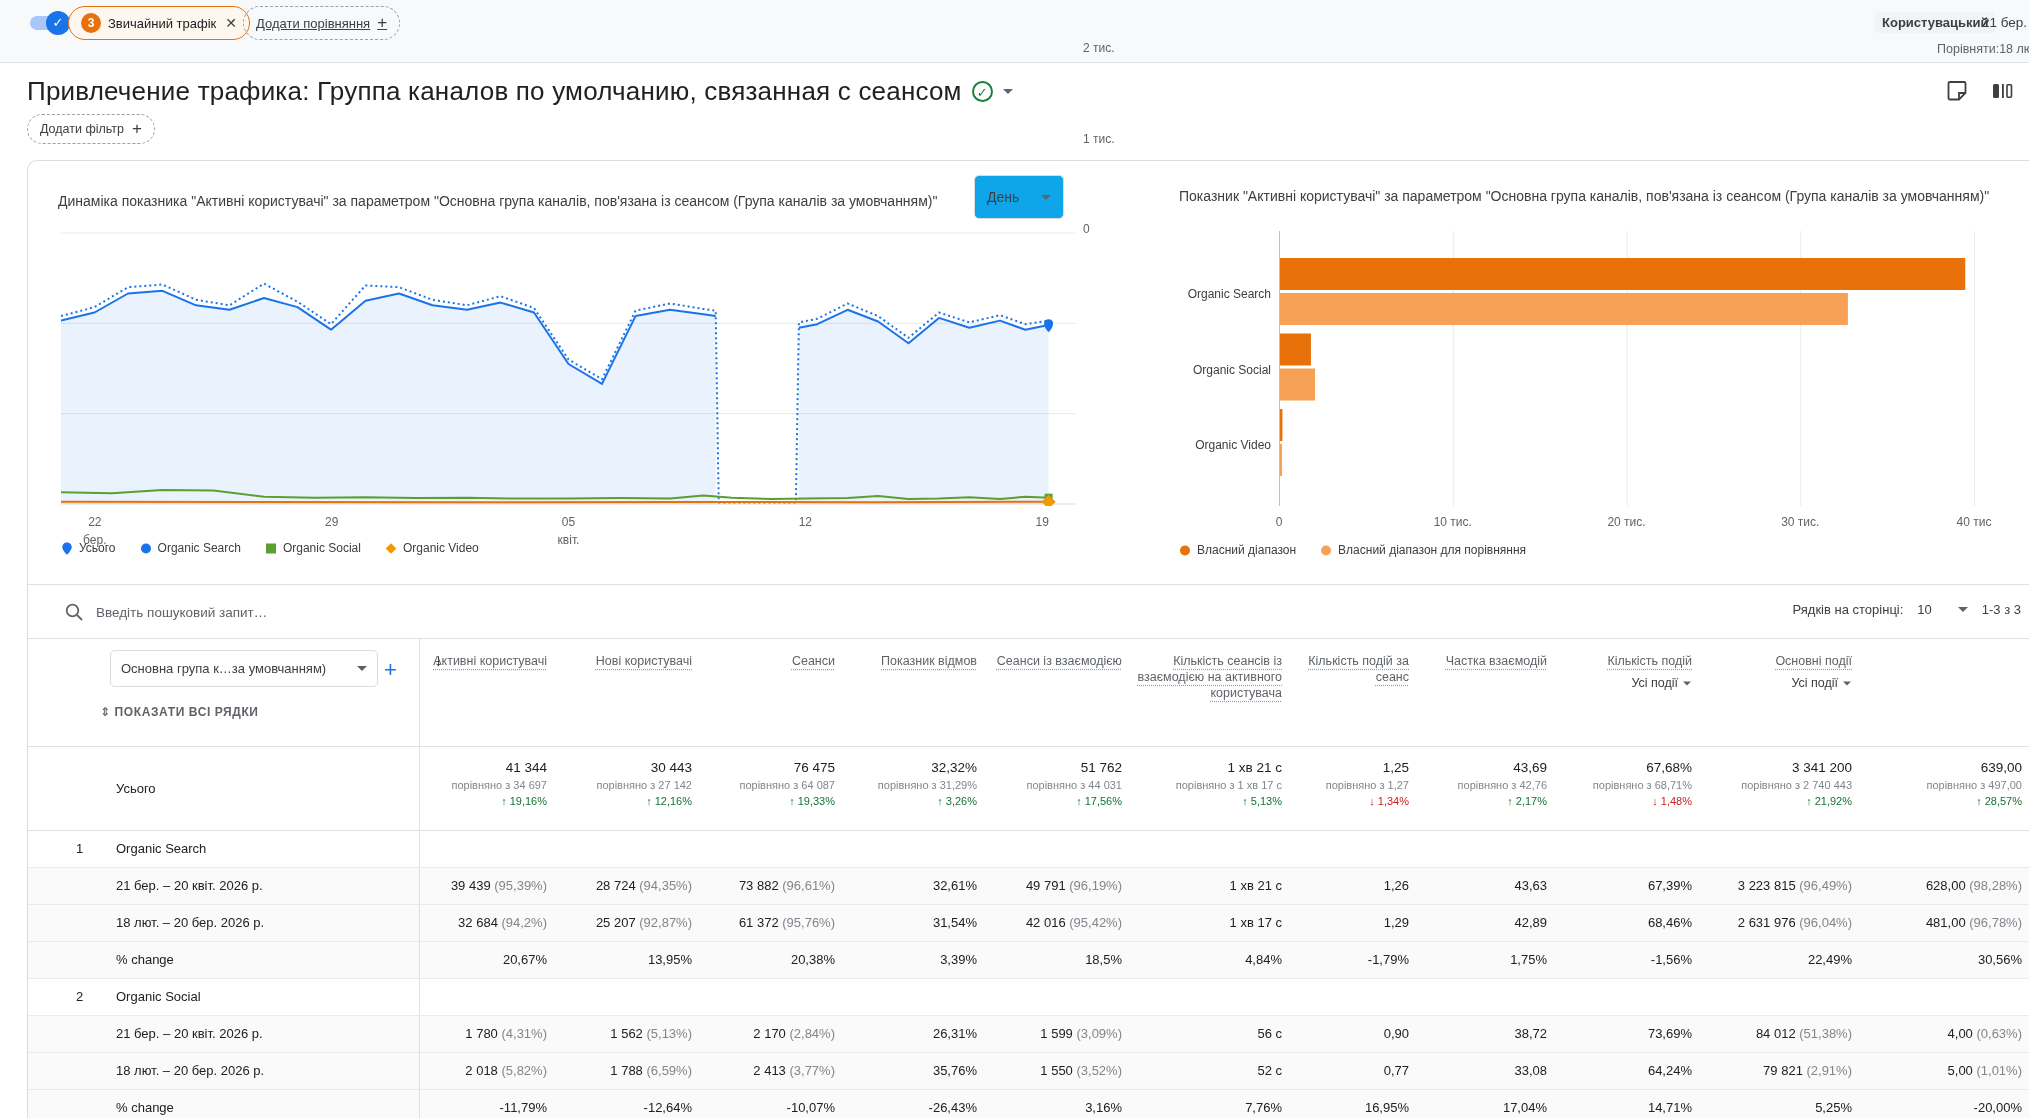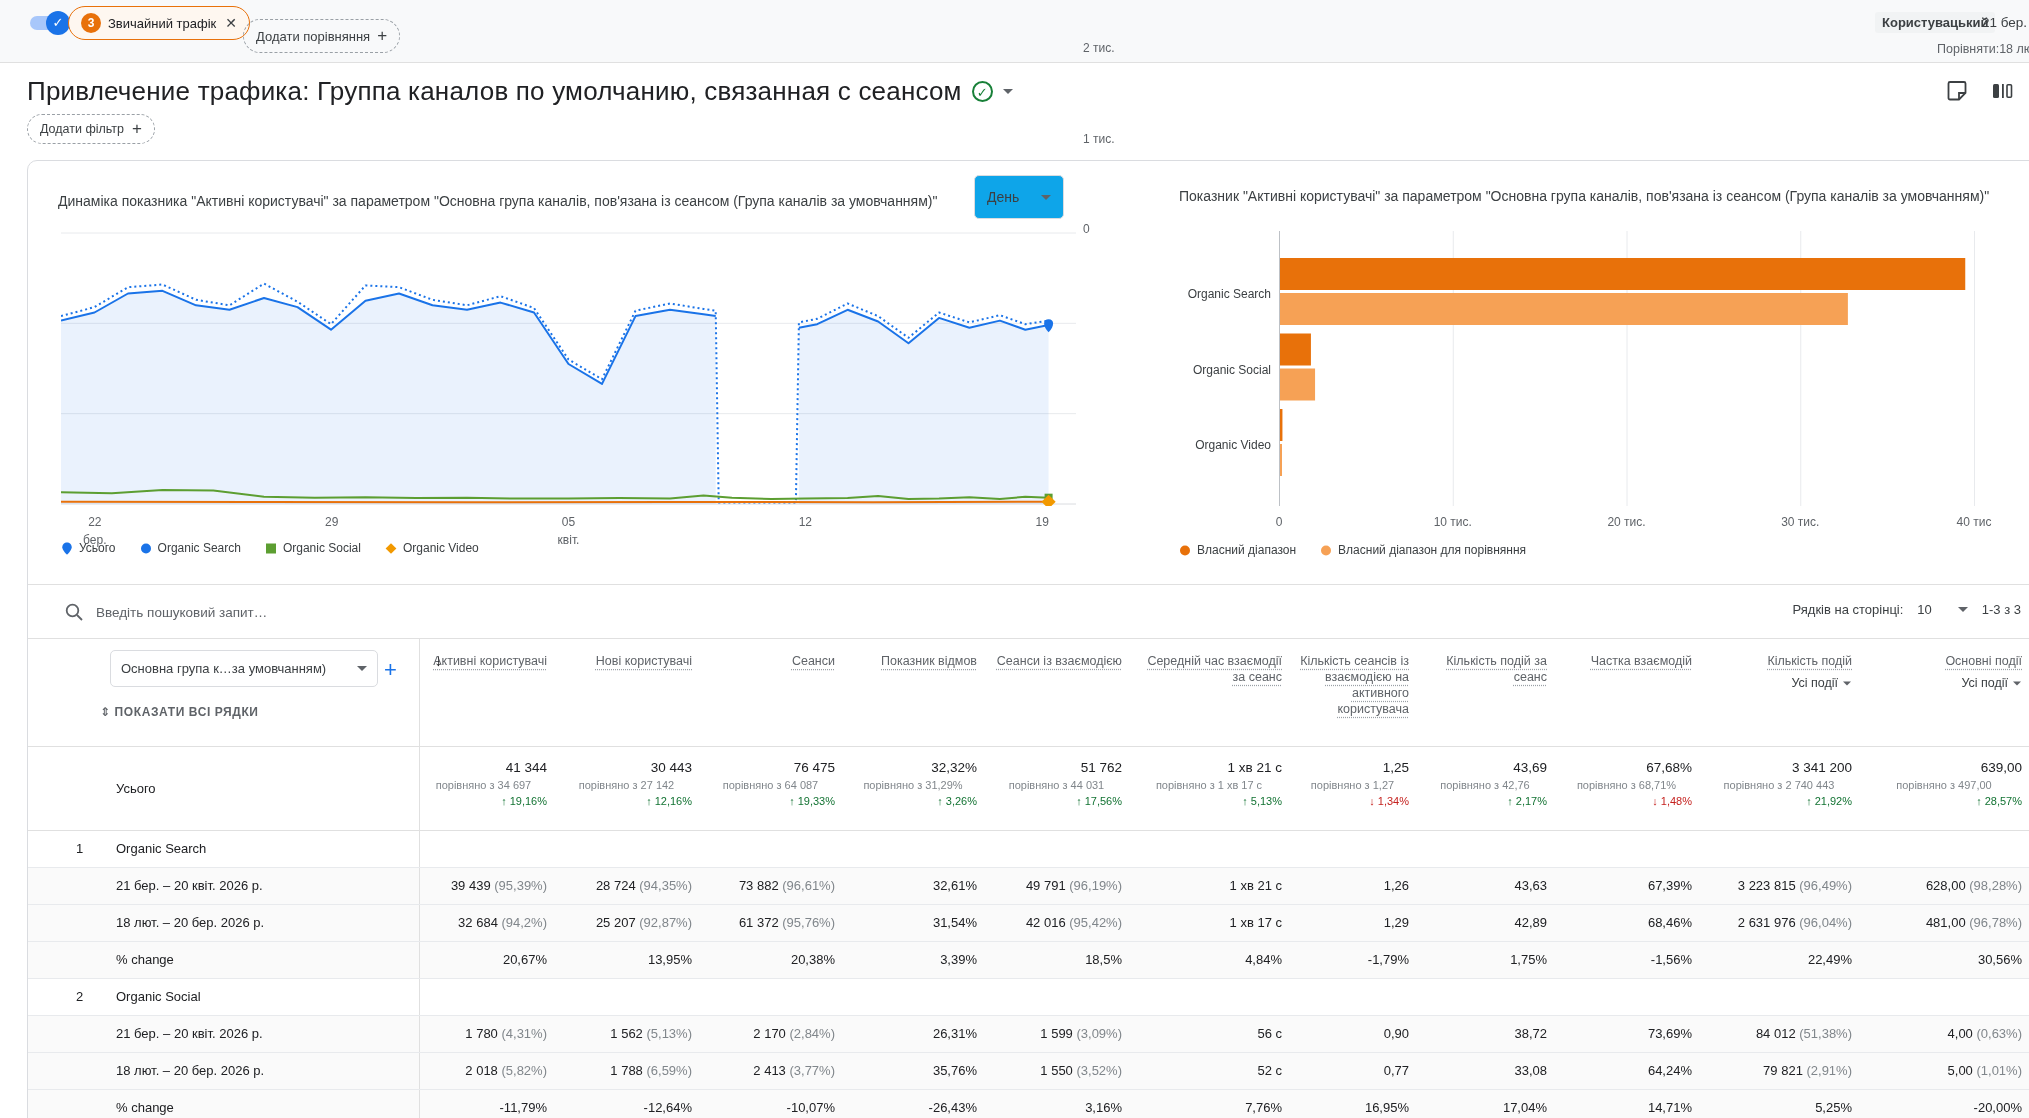--- a/index.html
+++ b/index.html
@@ -15,21 +15,21 @@
   .toggle .track { position:absolute; left:0; top:2px; width:36px; height:14px; border-radius:8px; background:#a8c7fa; }
   .toggle .thumb { position:absolute; right:0; top:-3px; width:24px; height:24px; border-radius:50%;
     background:#1a73e8; color:#fff; font-size:13px; line-height:24px; text-align:center; }
   .chip { position:absolute; display:flex; align-items:center; gap:7px; height:34px;
     border-radius:17px; padding:0 12px; font-size:13px; }
   .chip.segment { left:68px; top:6px; border:1.5px solid #e8710a; background:#fef7f0; }
   .chip .badge { width:20px; height:20px; border-radius:50%; background:#e8710a; color:#fff;
     font-size:12px; font-weight:bold; line-height:20px; text-align:center; }
   .chip .close { color:#3c4043; font-size:14px; margin-left:2px; cursor:pointer; }
   .chip.dashed { border:1px dashed #9aa0a6; background:transparent; color:#3c4043; cursor:pointer; }
-  .chip.addcmp { left:243px; top:19px; }
+  .chip.addcmp { left:243px; top:6px;text-decoration:underline; }
   .plus { color:#3c4043; font-size:17px; }
   .custom-tag { position:absolute; left:1875px; top:12px; background:#f1f3f4; color:#3c4043;
     font-size:13px; font-weight:bold; padding:3px 7px; border-radius:3px; }
   .date-txt { position:absolute; left:1982px; top:15px; font-size:13.5px; color:#3c4043; white-space:nowrap; }
   .cmp-txt { position:absolute; left:1937px; top:42px; font-size:12.5px; color:#5f6368; white-space:nowrap; }
 
   
   .title-row { position:absolute; left:27px; top:76px; display:flex; align-items:center; gap:10px; }
   .page-title { font-size:26px; font-weight:400; color:#202124; letter-spacing:.2px; }
   .check-badge { width:21px; height:21px; border:2px solid #188038; border-radius:50%;
@@ -84,21 +84,21 @@
     border:1px solid #dadce0; border-radius:5px; display:flex; align-items:center;
     justify-content:space-between; padding:0 10px; font-size:13px; color:#3c4043; cursor:pointer; }
   .dim-plus { position:absolute; left:356px; top:18px; color:#1a73e8; font-size:22px; cursor:pointer; }
   .showall { position:absolute; left:72px; top:66px; font-size:12px; letter-spacing:.6px;
     color:#5f6368; font-weight:bold; cursor:pointer; }
   .sort-ind { position:absolute; left:14px; top:14px; font-size:17px; color:#202124; }
 
   .totals { height:84px; border-bottom:1px solid #e0e0e0; }
   .totals .dimcell { padding:34px 0 0 88px; font-size:13px; color:#202124; }
   .tot-val { padding-top:13px; font-weight:500; font-size:13.5px; color:#202124; }
-  .tot-cmp { font-size:11px; color:#80868b; padding-top:4px;text-align:center; }
+  .tot-cmp { font-size:11px; color:#80868b; padding-top:4px; }
   .tot-delta { font-size:11px; padding-top:4px; }
   .up { color:#137333; } .down { color:#c5221f; }
 
   .grow { height:37px; border-bottom:1px solid #e8eaed; }
   .grow .num { position:absolute; left:48px; top:10px; font-size:13px; }
   .grow .gname { position:absolute; left:88px; top:10px; font-size:13px; font-weight:500; }
   .drow { height:37px; border-bottom:1px solid #e8eaed; background:#fafafa; }
   .drow .dlabel { padding:10px 0 0 88px; font-size:13px; font-weight:500; color:#202124; }
   .drow .mcell { padding-top:10px; color:#202124; }
   .gray { color:#80868b;text-align:center; }
@@ -278,21 +278,20 @@
             <span class="caret"></span>
           </div>
           <span class="dim-plus">+</span>
           <div class="showall">⇕ <span>ПОКАЗАТИ ВСІ РЯДКИ</span></div>
         </div>
       <div class="mcell"><span class="sort-ind">↓</span><span class="colhead">Активні користувачі</span></div>
           <div class="mcell"><span class="colhead">Нові користувачі</span></div>
           <div class="mcell"><span class="colhead">Сеанси</span></div>
           <div class="mcell"><span class="colhead">Показник відмов</span></div>
           <div class="mcell"><span class="colhead">Сеанси із взаємодією</span></div>
-          <div class="mcell"><span class="colhead">Середній час взаємодії за сеанс</span></div>
           <div class="mcell"><span class="colhead">Кількість сеансів із взаємодією на активного користувача</span></div>
           <div class="mcell"><span class="colhead">Кількість подій за сеанс</span></div>
           <div class="mcell"><span class="colhead">Частка взаємодій</span></div>
           <div class="mcell"><span class="colhead">Кількість подій</span><div class="colsub"><span>Усі події</span><span class="caret"></span></div></div>
           <div class="mcell"><span class="colhead">Основні події</span><div class="colsub"><span>Усі події</span><span class="caret"></span></div></div>
         </div>
 
       <div class="trow totals" id="totals-row">
         <div class="dimcell">Усього</div>
       <div class="mcell">

